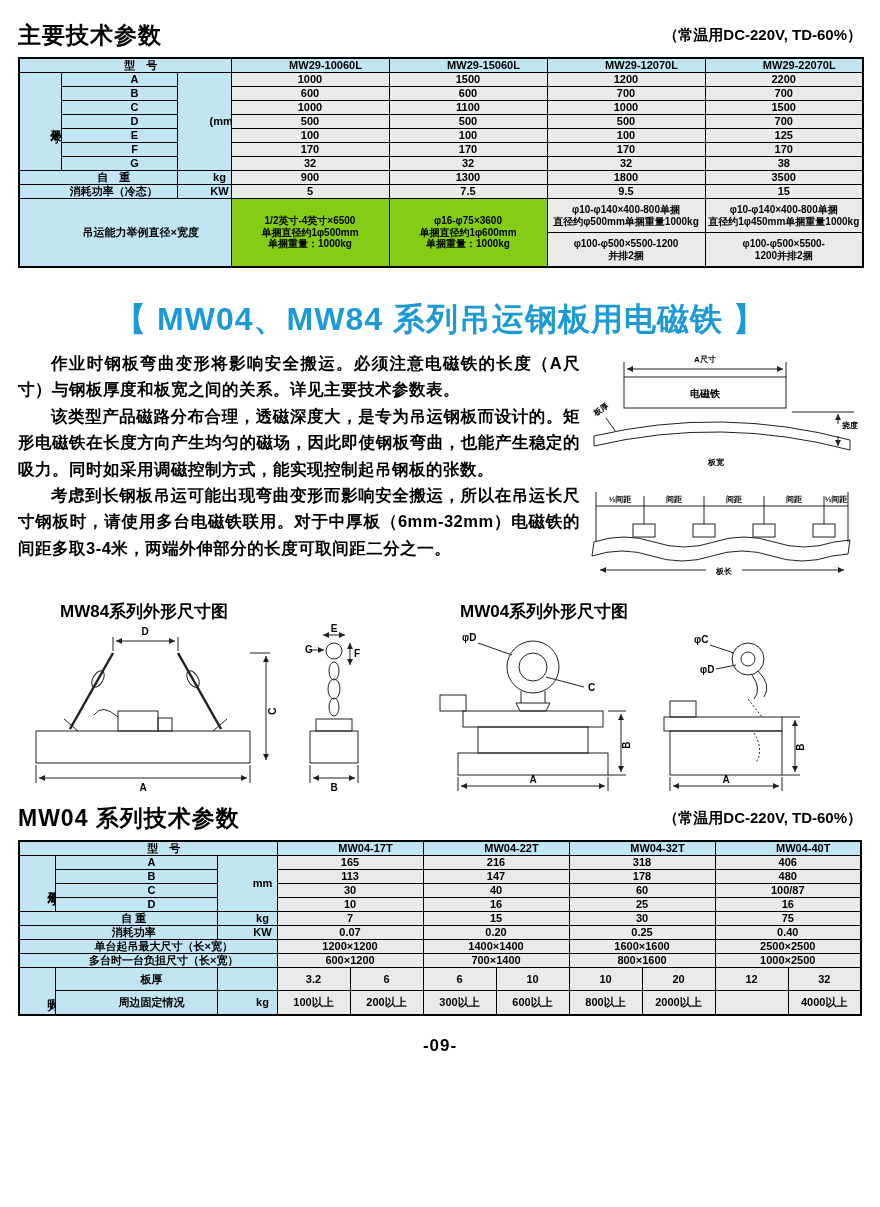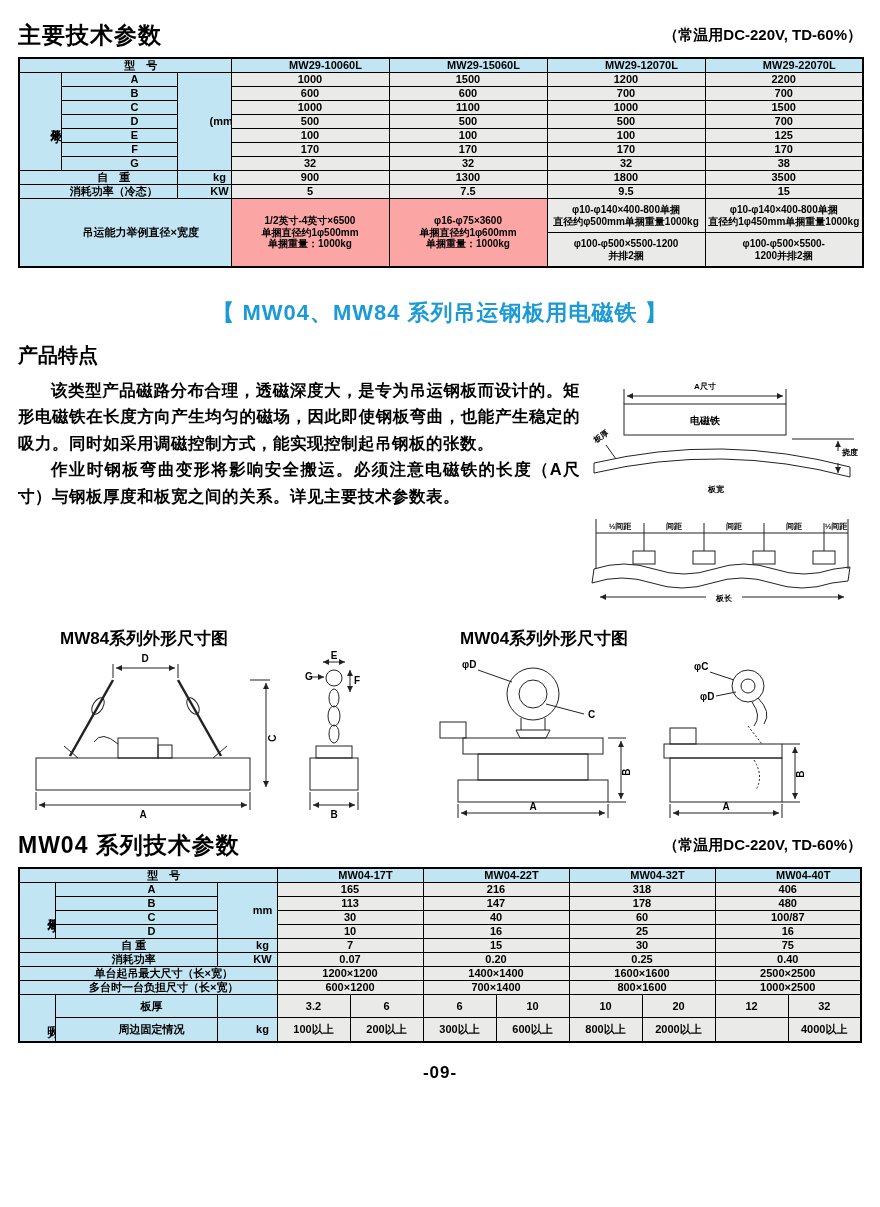--- a/index.html
+++ b/index.html
@@ -11,25 +11,25 @@
   .sec-title{font-size:23px;font-weight:bold;letter-spacing:1px;}
   .sec-note{font-size:15px;font-weight:bold;}
 
   
   table{border-collapse:collapse;width:844px;table-layout:fixed;border:2px solid #000;}
   td{border:1px solid #000;font-size:11px;font-weight:bold;text-align:center;
      padding:0 1px;height:13px;line-height:1.15;overflow:hidden;}
   .lbl{background:#c2e5f3;padding-left:32px;}
   .val{background:#eaeae8;}
   .vert{writing-mode:vertical-lr;text-orientation:upright;letter-spacing:1px;font-size:11px;}
-  .cap{font-size:10px;white-space:pre-line;height:34px;background:#fca5a5;}
+  .cap{font-size:10px;white-space:pre-line;height:34px;background:#84cc16;}
   .cap2{font-size:10px;white-space:pre-line;height:33px;background:#eaeae8;margin-top:27px;}
 
   
-  .banner{text-align:center;color:#1b9ad6;font-size:22px;font-weight:bold;
+  .banner{text-align:center;color:#1b9ad6;font-size:32px;font-weight:bold;
           margin:30px 0 8px 0;letter-spacing:1px;}
 
   .feat-title{font-size:20px;font-weight:bold;margin:14px 0 8px 0;}
 
   .features{overflow:hidden;}
   .figs{float:right;width:276px;margin-left:6px;}
   .features p{margin:0;font-size:16.5px;font-weight:bold;line-height:1.6;
               text-indent:2em;letter-spacing:0.5px;text-align:justify;}
 
   .outlines{display:flex;margin:14px 0 4px 0;}
@@ -160,21 +160,20 @@
       <td class="cap2">φ100-φ500×5500-1200
 并排2捆</td>
       <td class="cap2">φ100-φ500×5500-
 1200并排2捆</td>
     </tr>
   </tbody>
     </table>
 
   <div class="banner">【 MW04、MW84 系列吊运钢板用电磁铁 】</div>
 
-  <div class="feat-title">产品特点</div>
 
   <div class="features">
     <div class="figs">
 
       <svg width="272" height="132" viewBox="0 0 272 132">
         <defs>
           <marker id="a1" markerWidth="8" markerHeight="8" refX="6" refY="3" orient="auto-start-reverse">
             <path d="M0,0L6,3L0,6z" fill="#222"></path>
           </marker>
         </defs>
@@ -221,22 +220,23 @@
         <rect class="ln" x="227" y="42" width="22" height="13"></rect>
         <path class="ln" d="M8,60 Q38,50 68,60 T128,60 T188,60 T248,60 L264,58"></path>
         <path class="ln" d="M6,74 Q36,64 66,74 T126,74 T186,74 T246,74 L262,72"></path>
         <line class="ln" x1="8" y1="60" x2="6" y2="74"></line>
         <line class="ln" x1="264" y1="58" x2="262" y2="72"></line>
         <line class="ln" x1="14" y1="88" x2="120" y2="88" marker-start="url(#a2)"></line>
         <line class="ln" x1="258" y1="88" x2="156" y2="88" marker-start="url(#a2)"></line>
         <text class="stxt" x="138" y="92" text-anchor="middle">板长</text>
       </svg>
     </div>
+    <p>作业时钢板弯曲变形将影响安全搬运。必须注意电磁铁的长度（A尺寸）与钢板厚度和板宽之间的关系。详见主要技术参数表。</p>
     <p>该类型产品磁路分布合理，透磁深度大，是专为吊运钢板而设计的。矩形电磁铁在长度方向产生均匀的磁场，因此即使钢板弯曲，也能产生稳定的吸力。同时如采用调磁控制方式，能实现控制起吊钢板的张数。</p>
-    <p>作业时钢板弯曲变形将影响安全搬运。必须注意电磁铁的长度（A尺寸）与钢板厚度和板宽之间的关系。详见主要技术参数表。</p>
+    <p>考虑到长钢板吊运可能出现弯曲变形而影响安全搬运，所以在吊运长尺寸钢板时，请使用多台电磁铁联用。对于中厚板（6mm-32mm）电磁铁的间距多取3-4米，两端外伸部分的长度可取间距二分之一。</p>
   </div>
 
   <div class="outlines">
     <div class="outline-left">
       <div class="fig-title">MW84系列外形尺寸图</div>
       <svg width="390" height="172" viewBox="0 0 390 172">
         <defs>
           <marker id="a3" markerWidth="8" markerHeight="8" refX="6" refY="3" orient="auto-start-reverse">
             <path d="M0,0L6,3L0,6z" fill="#222"></path>
           </marker>

